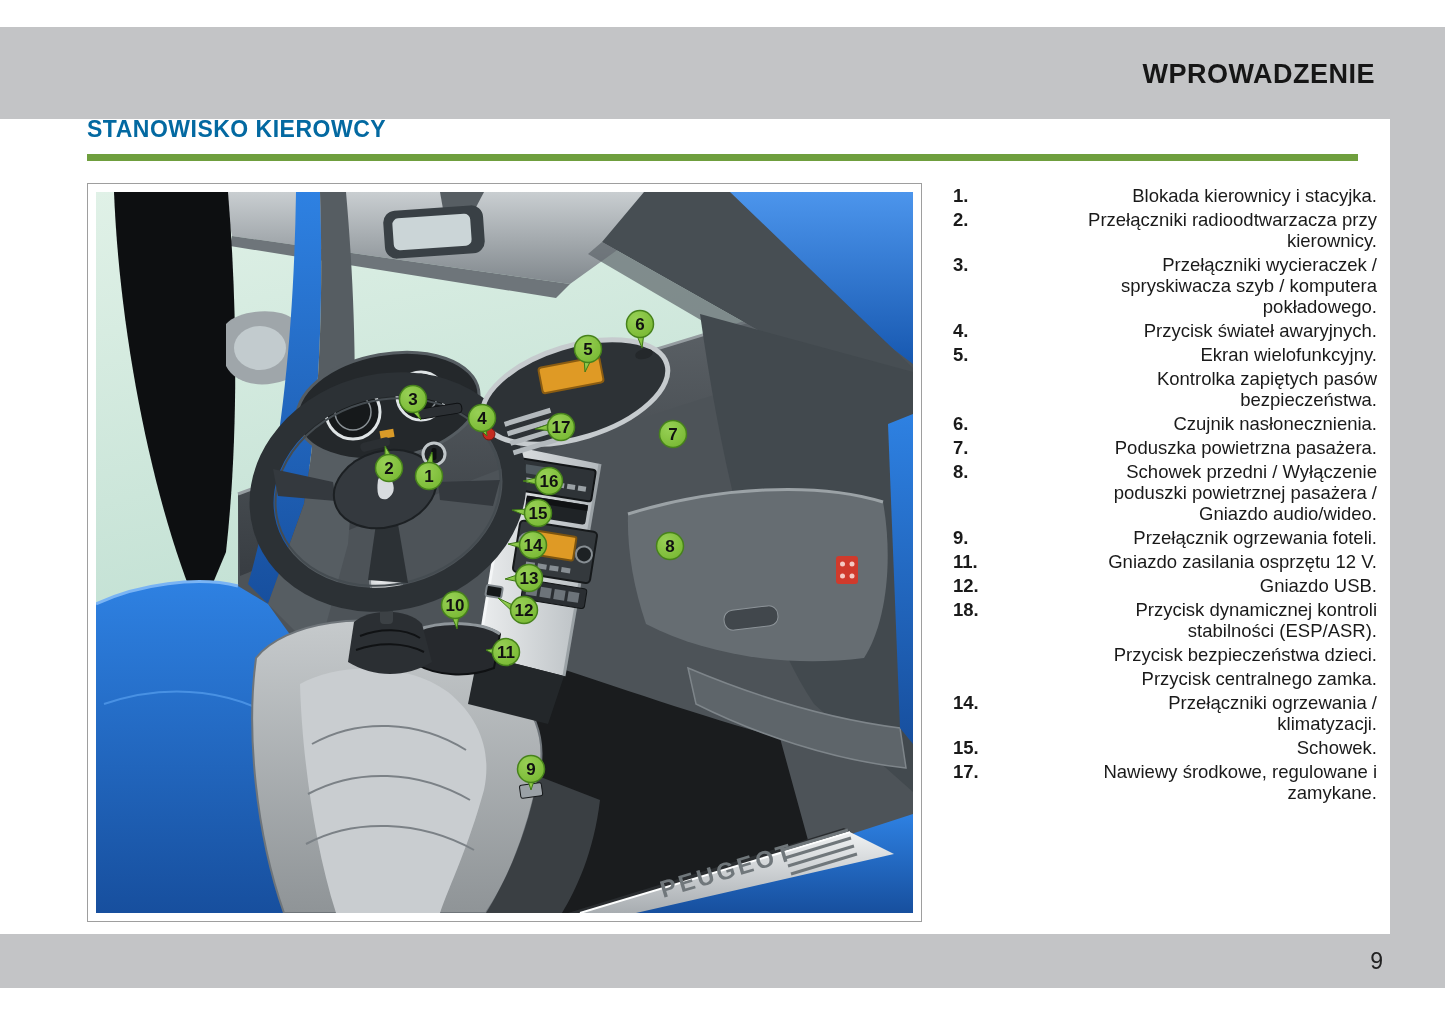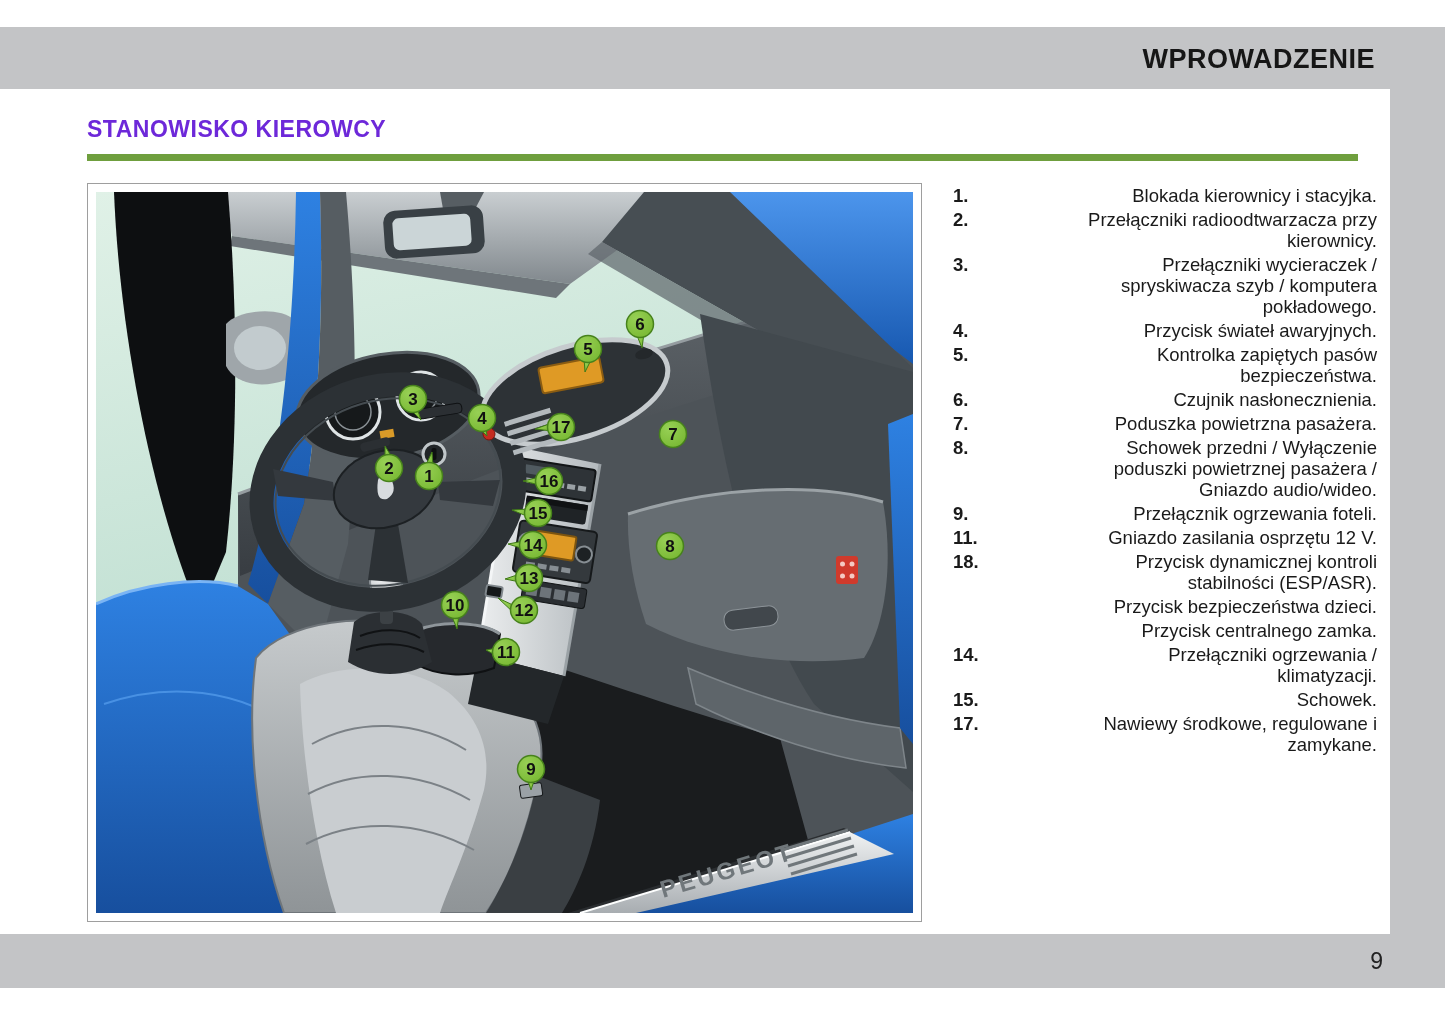--- a/index.html
+++ b/index.html
@@ -1,33 +1,33 @@
 <!DOCTYPE html>
 <html><head>
 <meta charset="utf-8">
 <style>
   html,body{margin:0;padding:0;}
   body{
     width:1445px;height:1019px;position:relative;background:#ffffff;
     font-family:"Liberation Sans", sans-serif;overflow:hidden;color:#1a1a1a;
   }
-  .header-bar{position:absolute;left:0;top:27px;width:100%;height:62px;background:#c3c4c6;}
+  .header-bar{position:absolute;left:0;top:27px;width:100%;height:92px;background:#c3c4c6;}
   .header-title{
     position:absolute;right:70px;top:50%;transform:translateY(-46%);
     font-size:27px;font-weight:bold;letter-spacing:0.5px;color:#161616;white-space:nowrap;
   }
   .side-bar{position:absolute;top:27px;right:0;width:55px;height:961px;background:#c3c4c6;}
   .footer-bar{position:absolute;left:0;top:934px;width:100%;height:54px;background:#c3c4c6;}
   .page-number{
     position:absolute;right:62px;top:50%;transform:translateY(-50%);
     font-size:23px;color:#222;
   }
   .section-title{
     position:absolute;left:87px;top:116px;font-size:23px;font-weight:bold;
-    letter-spacing:0.5px;color:#6d28d9;white-space:nowrap;
+    letter-spacing:0.5px;color:#0369a1;white-space:nowrap;
   }
   .green-rule{position:absolute;left:87px;top:154px;width:1271px;height:7px;background:#6f9f3e;}
   .figure{
     position:absolute;left:87px;top:183px;width:835px;height:739px;
     border:1px solid #9e9e9e;background:#ffffff;box-sizing:border-box;
   }
   .figure svg{display:block;width:100%;height:100%;}
   .legend{
     position:absolute;left:953px;top:185px;width:424px;
     font-size:18.5px;line-height:21px;color:#1a1a1a;
@@ -385,20 +385,21 @@
   </div>
   <div class="legend-item">
     <span class="legend-num">4.</span>
     <div class="legend-text">
         <p>Przycisk świateł awaryjnych.</p>
       </div>
   </div>
   <div class="legend-item">
     <span class="legend-num">5.</span>
     <div class="legend-text">
+        <p>Ekran wielofunkcyjny.</p>
         <p>Kontrolka zapiętych pasów
 bezpieczeństwa.</p>
       </div>
   </div>
   <div class="legend-item">
     <span class="legend-num">6.</span>
     <div class="legend-text">
         <p>Czujnik nasłonecznienia.</p>
       </div>
   </div>
@@ -419,20 +420,26 @@
   <div class="legend-item">
     <span class="legend-num">9.</span>
     <div class="legend-text">
         <p>Przełącznik ogrzewania foteli.</p>
       </div>
   </div>
   <div class="legend-item">
     <span class="legend-num">11.</span>
     <div class="legend-text">
         <p>Gniazdo zasilania osprzętu 12 V.</p>
+      </div>
+  </div>
+  <div class="legend-item">
+    <span class="legend-num">12.</span>
+    <div class="legend-text">
+        <p>Gniazdo USB.</p>
       </div>
   </div>
   <div class="legend-item">
     <span class="legend-num">18.</span>
     <div class="legend-text">
         <p>Przycisk dynamicznej kontroli
 stabilności (ESP/ASR).</p>
         <p>Przycisk bezpieczeństwa dzieci.</p>
         <p>Przycisk centralnego zamka.</p>
       </div>

